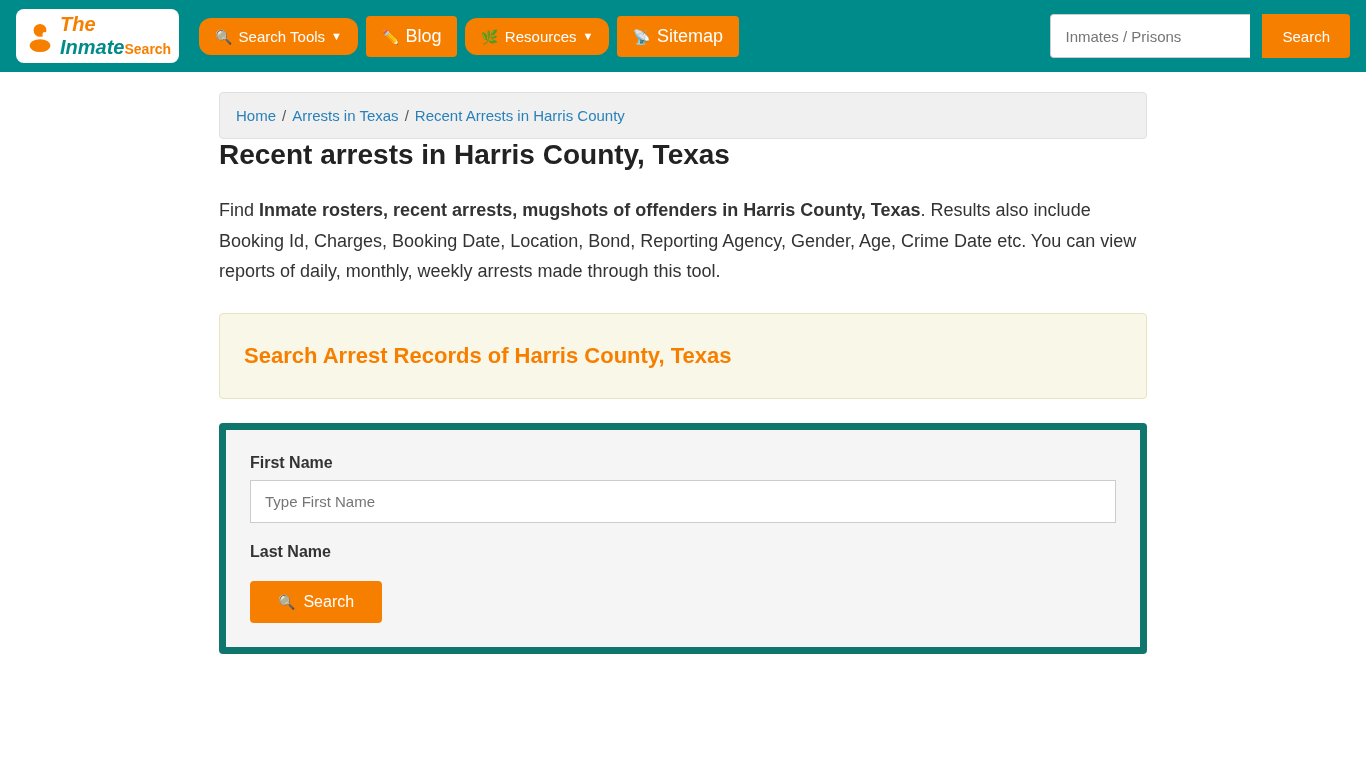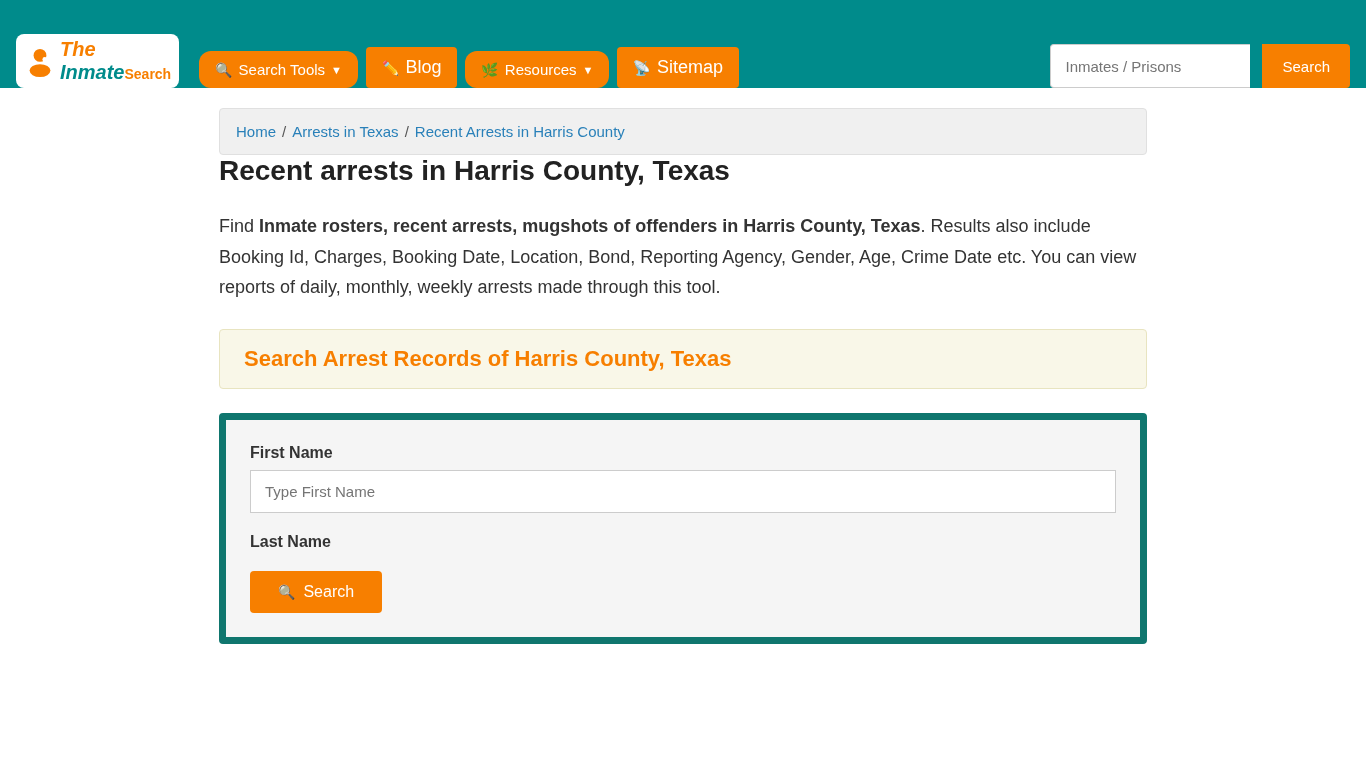--- a/index.html
+++ b/index.html
@@ -2,23 +2,23 @@
 <html><head>
   <meta charset="utf-8">
   <style>
     * { margin: 0; padding: 0; box-sizing: border-box; }
     body { font-family: Arial, sans-serif; background: #fff; color: #333; font-size: 16px; }
 
     
     .navbar {
       background-color: #008b8b;
       display: flex;
-      align-items: flex-end;
+      align-items: center;
       padding: 0 16px;
-      height: 88px;
+      height: 72px;
       gap: 8px;
     }
     .logo-area {
       display: flex;
       align-items: center;
       margin-right: 12px;
       text-decoration: none;
     }
     .logo-box {
       background: #fff;
@@ -139,21 +139,21 @@
       color: #333;
       margin-bottom: 26px;
     }
     .description strong { font-weight: bold; }
 
     
     .search-section {
       background: #f9f7e8;
       border: 1px solid #e8e4c0;
       border-radius: 4px;
-      padding: 16px 24px;
+      padding: 29px 24px;
       margin-bottom: 24px;
     }
     .search-section-title {
       font-size: 22px;
       font-weight: bold;
       color: #f77f00;
       margin-bottom: 0;
     }
 
     

